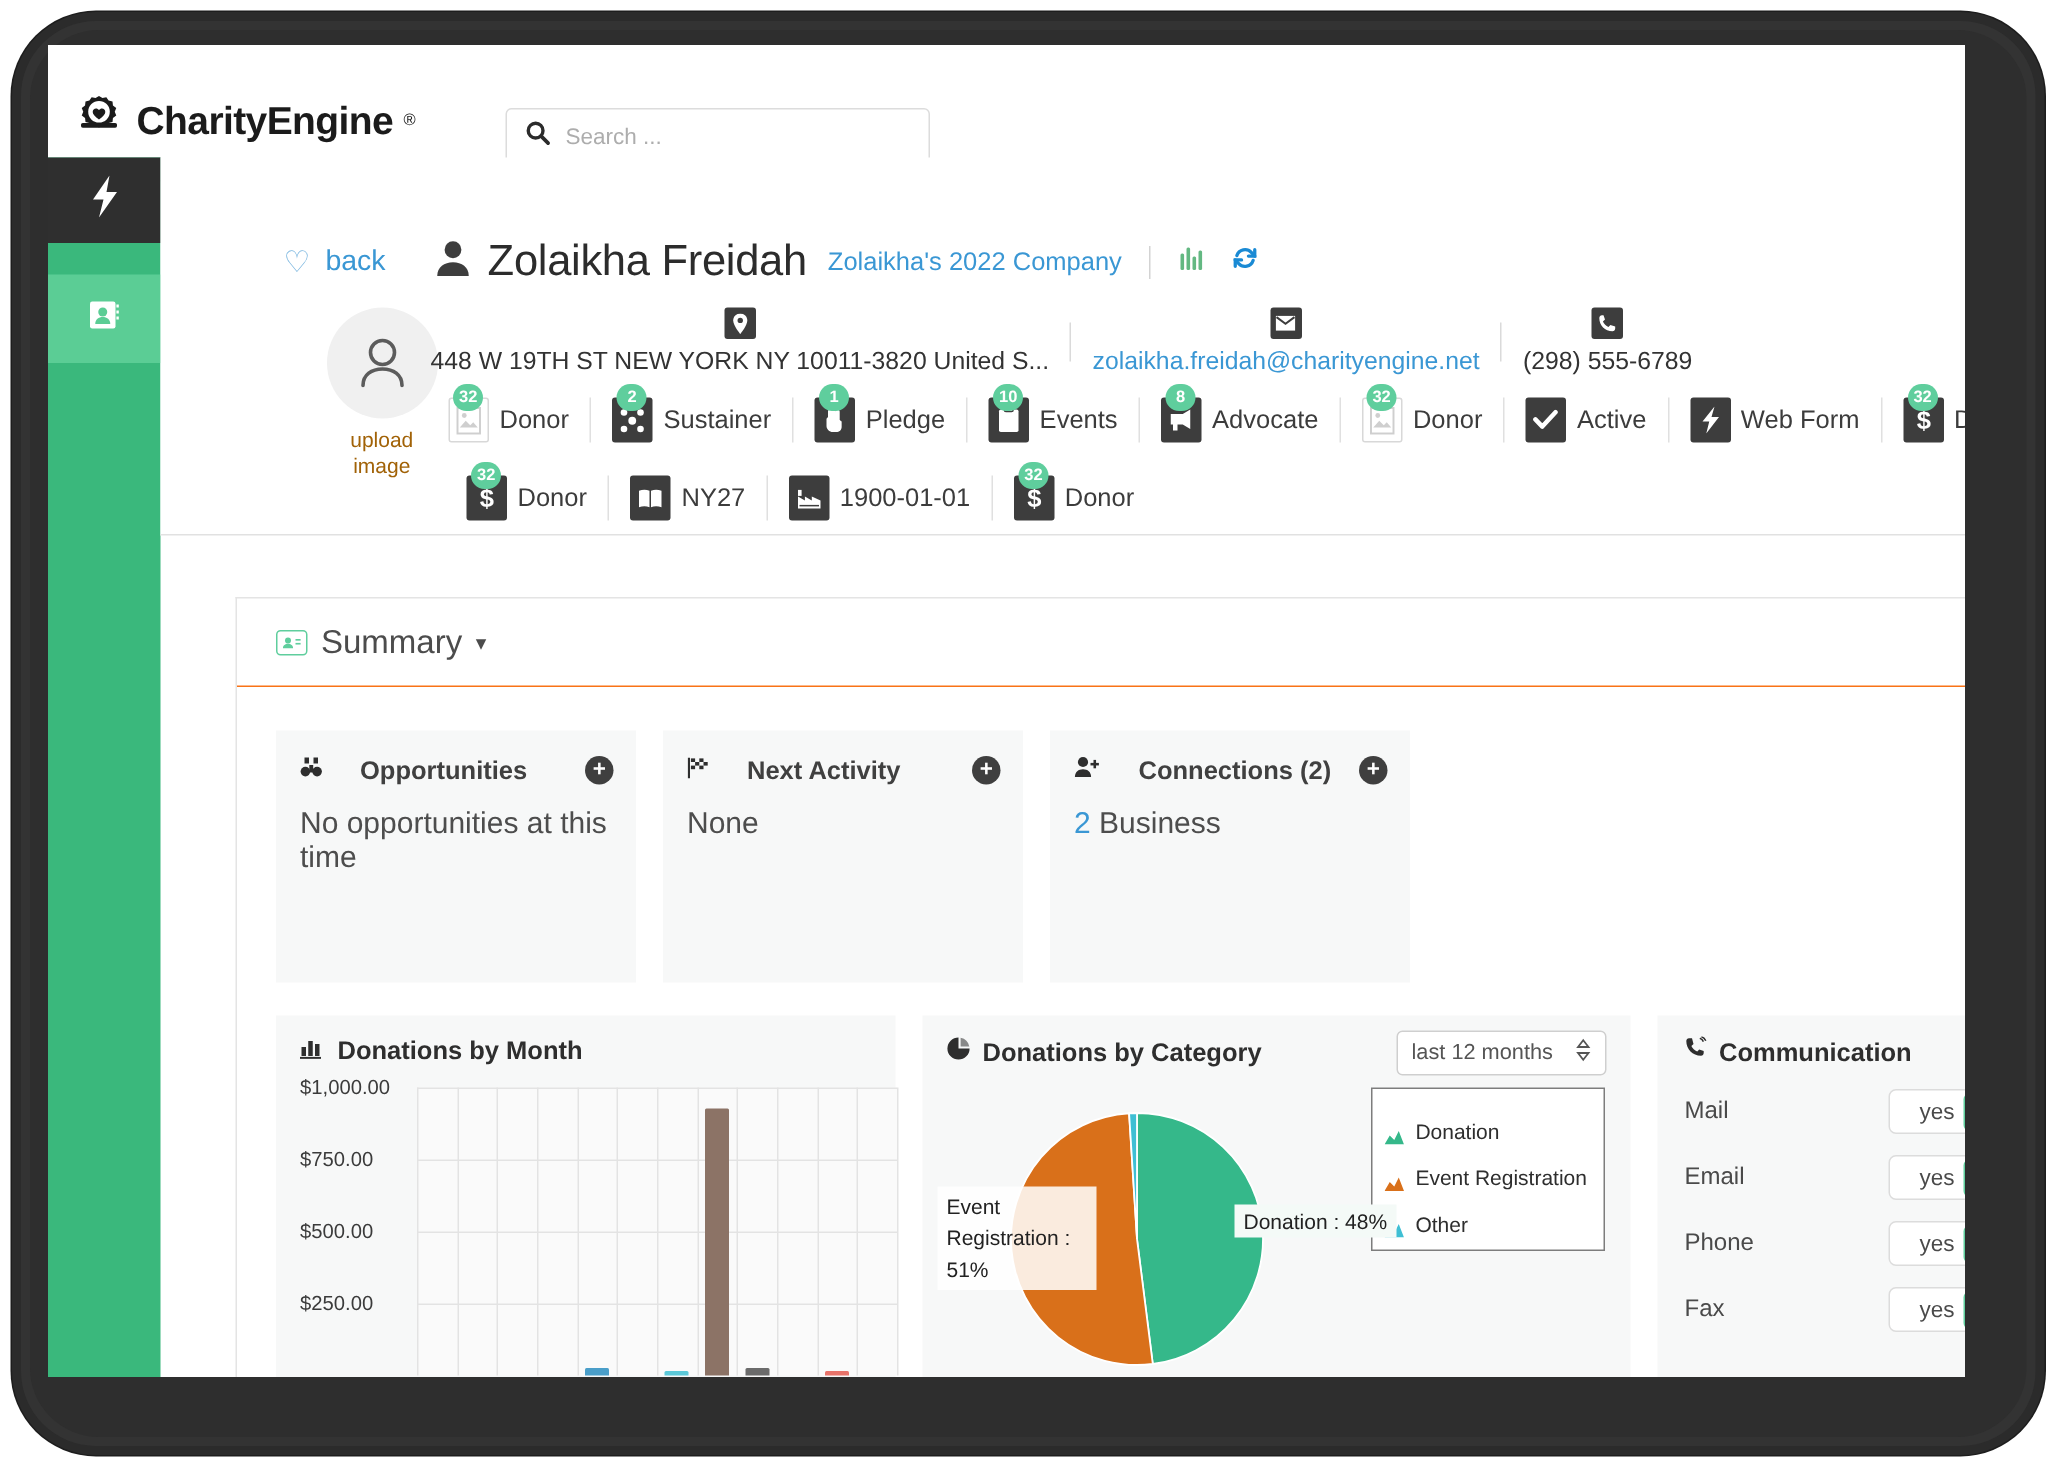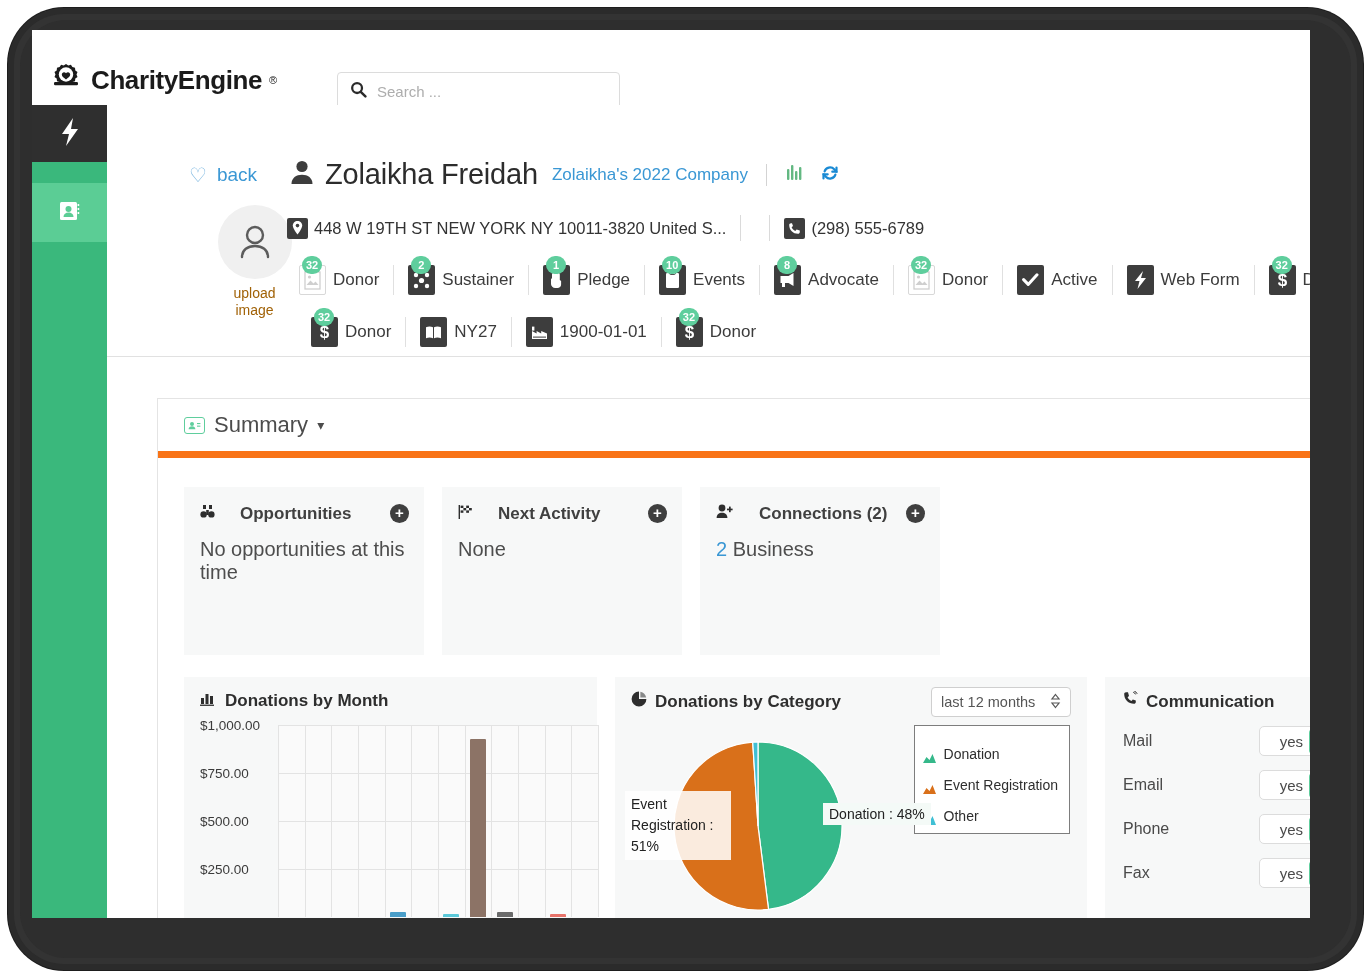--- a/index.html
+++ b/index.html
@@ -61,21 +61,21 @@
   .heart{ font-size:20px; color:#7eb8e0; }
   .back-link{ font-size:19px; color:#3a97d4; }
   .person-ico{ margin-left:22px; }
   .contact-name{ font-size:29px; color:#2c2c2c; font-weight:400; letter-spacing:-0.2px;}
   .company-link{ font-size:17px; color:#3a97d4; margin-left:4px;}
   .sep-v{ width:1px; height:22px; background:#d3d3d3; margin:0 8px; }
   .avatar-col{ position:absolute; left:95px; top:100px; width:105px; text-align:center; }
   .avatar-circ{ width:74px;height:74px;border-radius:50%;background:#f0f0f0;margin:0 auto;display:flex;align-items:center;justify-content:center;}
   .upload-txt{ font-size:14px; color:#a16207; line-height:17px; margin-top:6px;}
   .row-contact{ position:absolute; left:180px; top:107px; display:flex; align-items:center; height:32px;}
-  .ci{ display:flex; align-items:center; gap:6px; font-size:16.5px; color:#333; }
+  .ci{ display:flex; align-items:center; gap:6px; font-size:16.5px; color:#333;flex-direction:column; }
   .ci a{ color:#3a97d4; text-decoration:none; }
   .sq-ico{
     width:21px;height:21px;background:#3d3d3d;color:#fff;border-radius:2px;
     display:inline-flex;align-items:center;justify-content:center;font-size:12px;flex:none;
   }
   .divider-tall{ width:1px;height:26px;background:#dadada;margin:0 14px; }
   
   .badge-row{ position:absolute; left:178px; display:flex; align-items:flex-end; }
   .badge-row.r1{ top:160px; }
   .badge-row.r2{ top:212px; left:190px; }
@@ -90,21 +90,21 @@
   .cnt{
     position:absolute; top:-9px; left:17px; min-width:20px;height:18px;padding:0 4px;
     background:#5fce9d; color:#fff; border-radius:9px; font-size:11px;
     display:flex;align-items:center;justify-content:center; font-weight:600;
   }
   
   #summary-panel{
     position:absolute; left:125px; top:368px; width:1153px; height:520px;
     background:#ffffff; border:1px solid #e4e4e4; border-right:0; border-bottom:0;
   }
-  .sum-head{ height:59px; border-bottom:7px solid #f97316; display:flex; align-items:center; padding-left:26px; gap:9px;}
+  .sum-head{ height:59px; border-bottom:1px solid #f97316; display:flex; align-items:center; padding-left:26px; gap:9px;}
   .sum-title{ font-size:22px; color:#4c4c4c; }
   .chev{ font-size:14px;color:#4c4c4c; }
   .badge-ico-green{
     width:21px;height:17px;border:1.6px solid #5fce9d;border-radius:3px;
     display:flex;align-items:center;justify-content:center;
   }
   
   .cards{ position:absolute; left:26px; top:88px; display:flex; gap:18px; }
   .card{ width:240px; height:168px; background:#f7f8f8; padding:17px 16px; position:relative; }
   .card-title{ font-size:17px; font-weight:700; color:#404040; display:flex; align-items:center; gap:25px;}
@@ -266,20 +266,29 @@
       <div class="ci">
         <span class="sq-ico">
           <svg width="13" height="14" viewBox="0 0 13 14">
               <path d="M6.5 0C3.9 0 1.8 2 1.8 4.6c0 3.4 4.7 9 4.7 9s4.7-5.6 4.7-9C11.2 2 9.1 0 6.5 0z" fill="#fff"></path>
               <circle cx="6.5" cy="4.6" r="1.8" fill="#3d3d3d"></circle>
             </svg>
         </span>
         <span>448 W 19TH ST NEW YORK  NY 10011-3820  United S...</span>
       </div>
       <span class="divider-tall"></span>
+      <div class="ci">
+        <span class="sq-ico">
+          <svg width="14" height="11" viewBox="0 0 14 11">
+              <rect x="0.6" y="0.6" width="12.8" height="9.8" fill="#fff"></rect>
+              <path d="M1 1.4l6 4.4 6-4.4" fill="none" stroke="#3d3d3d" stroke-width="1.3"></path>
+            </svg>
+        </span>
+        <a href="#">zolaikha.freidah@charityengine.net</a>
+      </div>
       <span class="divider-tall"></span>
       <div class="ci">
         <span class="sq-ico">
           <svg width="13" height="13" viewBox="0 0 13 13">
               <path d="M3 1.2C2 1.2 1.2 2 1.2 3c0 5 3.8 8.8 8.8 8.8 1 0 1.8-.8 1.8-1.8V8.6L8.6 7.6 7.3 9C5.6 8.2 4.4 7 3.6 5.3L5 4 4 1.2z" fill="#fff"></path>
             </svg>
         </span>
         <span>(298) 555-6789</span>
       </div>
     </div>

